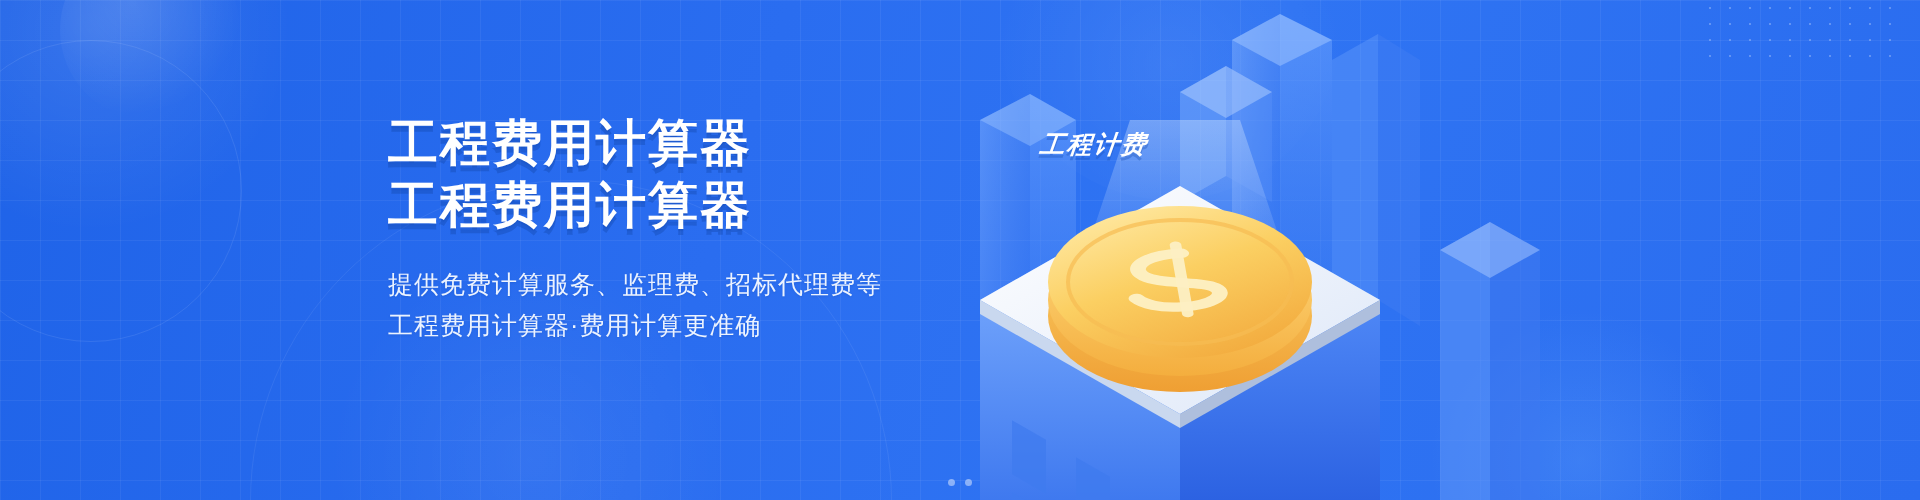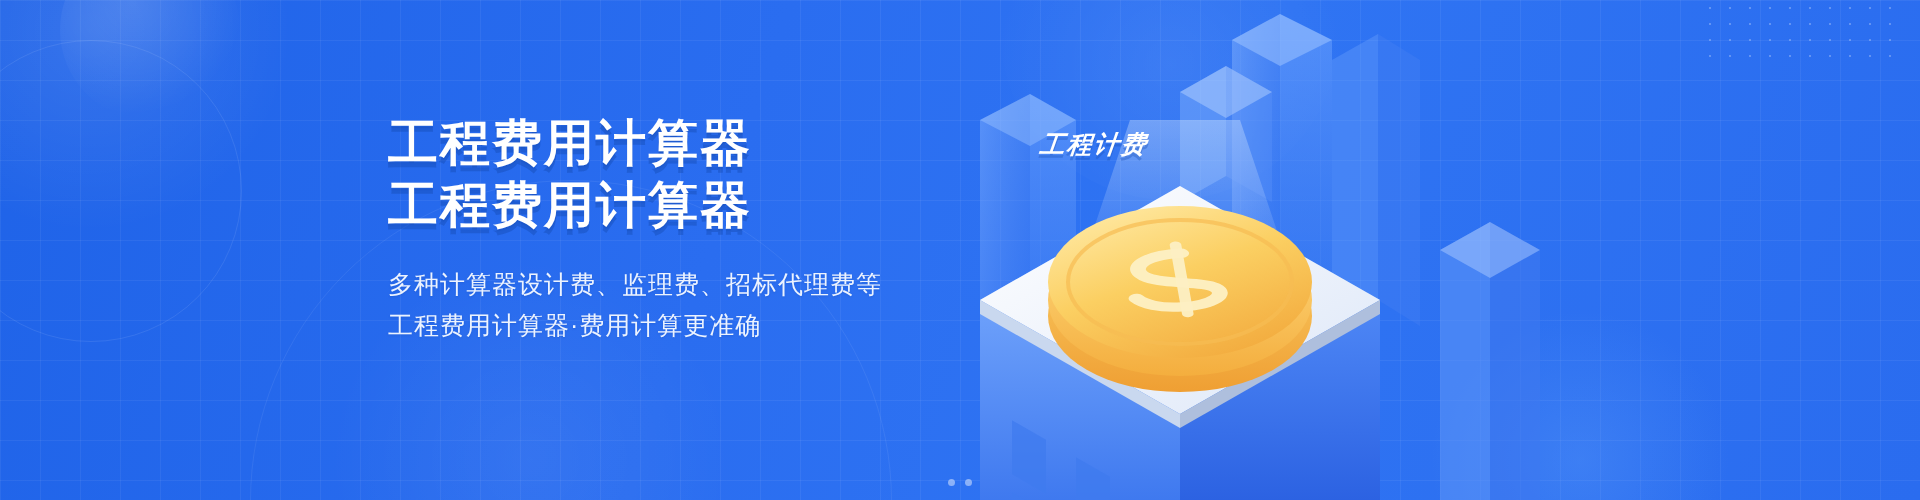--- a/index.html
+++ b/index.html
@@ -212,21 +212,21 @@
   </div>
 
   <div class="badge">工程计费</div>
 
   <div class="copy">
     <div class="headline">
       <span class="l1">工程费用计算器</span>
       <span class="l2">工程费用计算器</span>
     </div>
     <div class="subcopy">
-      <div class="subline">多种计算器设计费、监理费、招标代理费等</div>
+      <div class="subline">提供免费计算服务、监理费、招标代理费等</div>
       <div class="subline">工程费用计算器·费用计算更准确</div>
     </div>
   </div>
 
   <div class="carousel">
     <span class="cdot"></span>
     <span class="cdot"></span>
   </div>
 
 </div>

